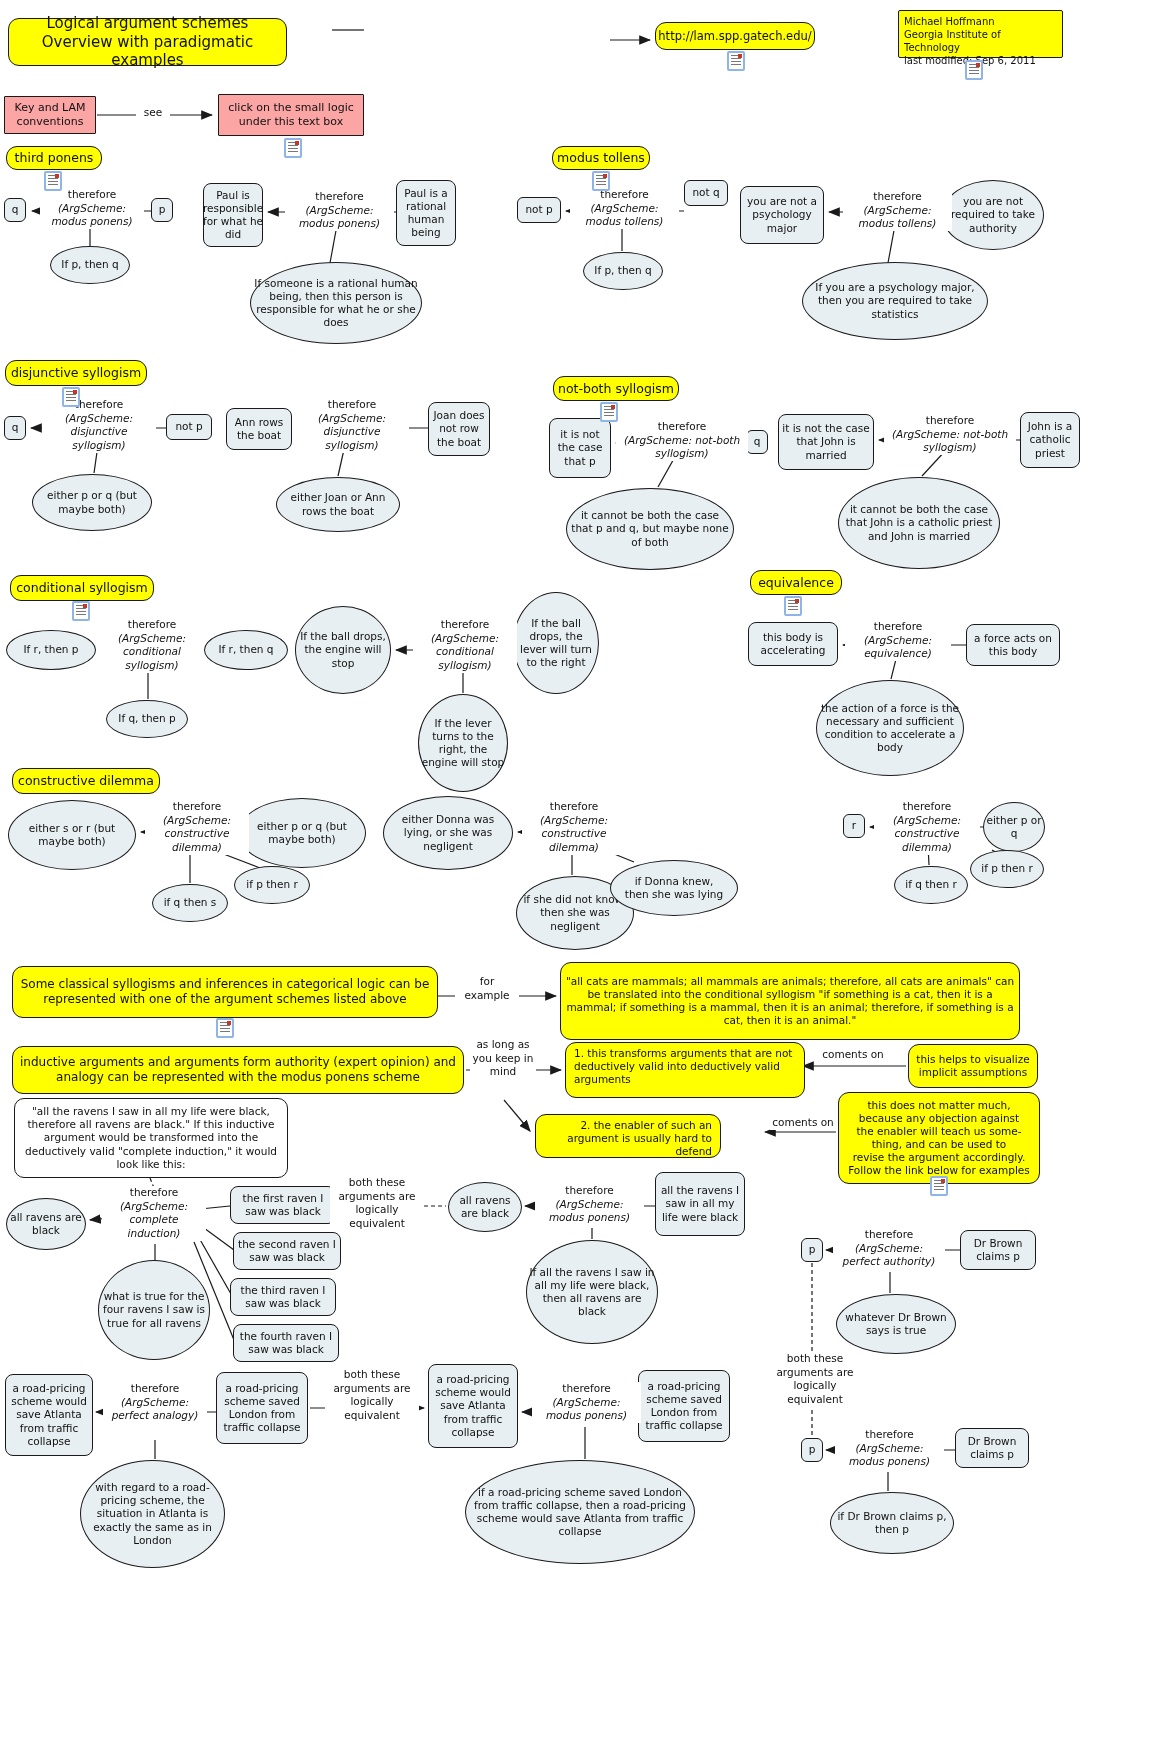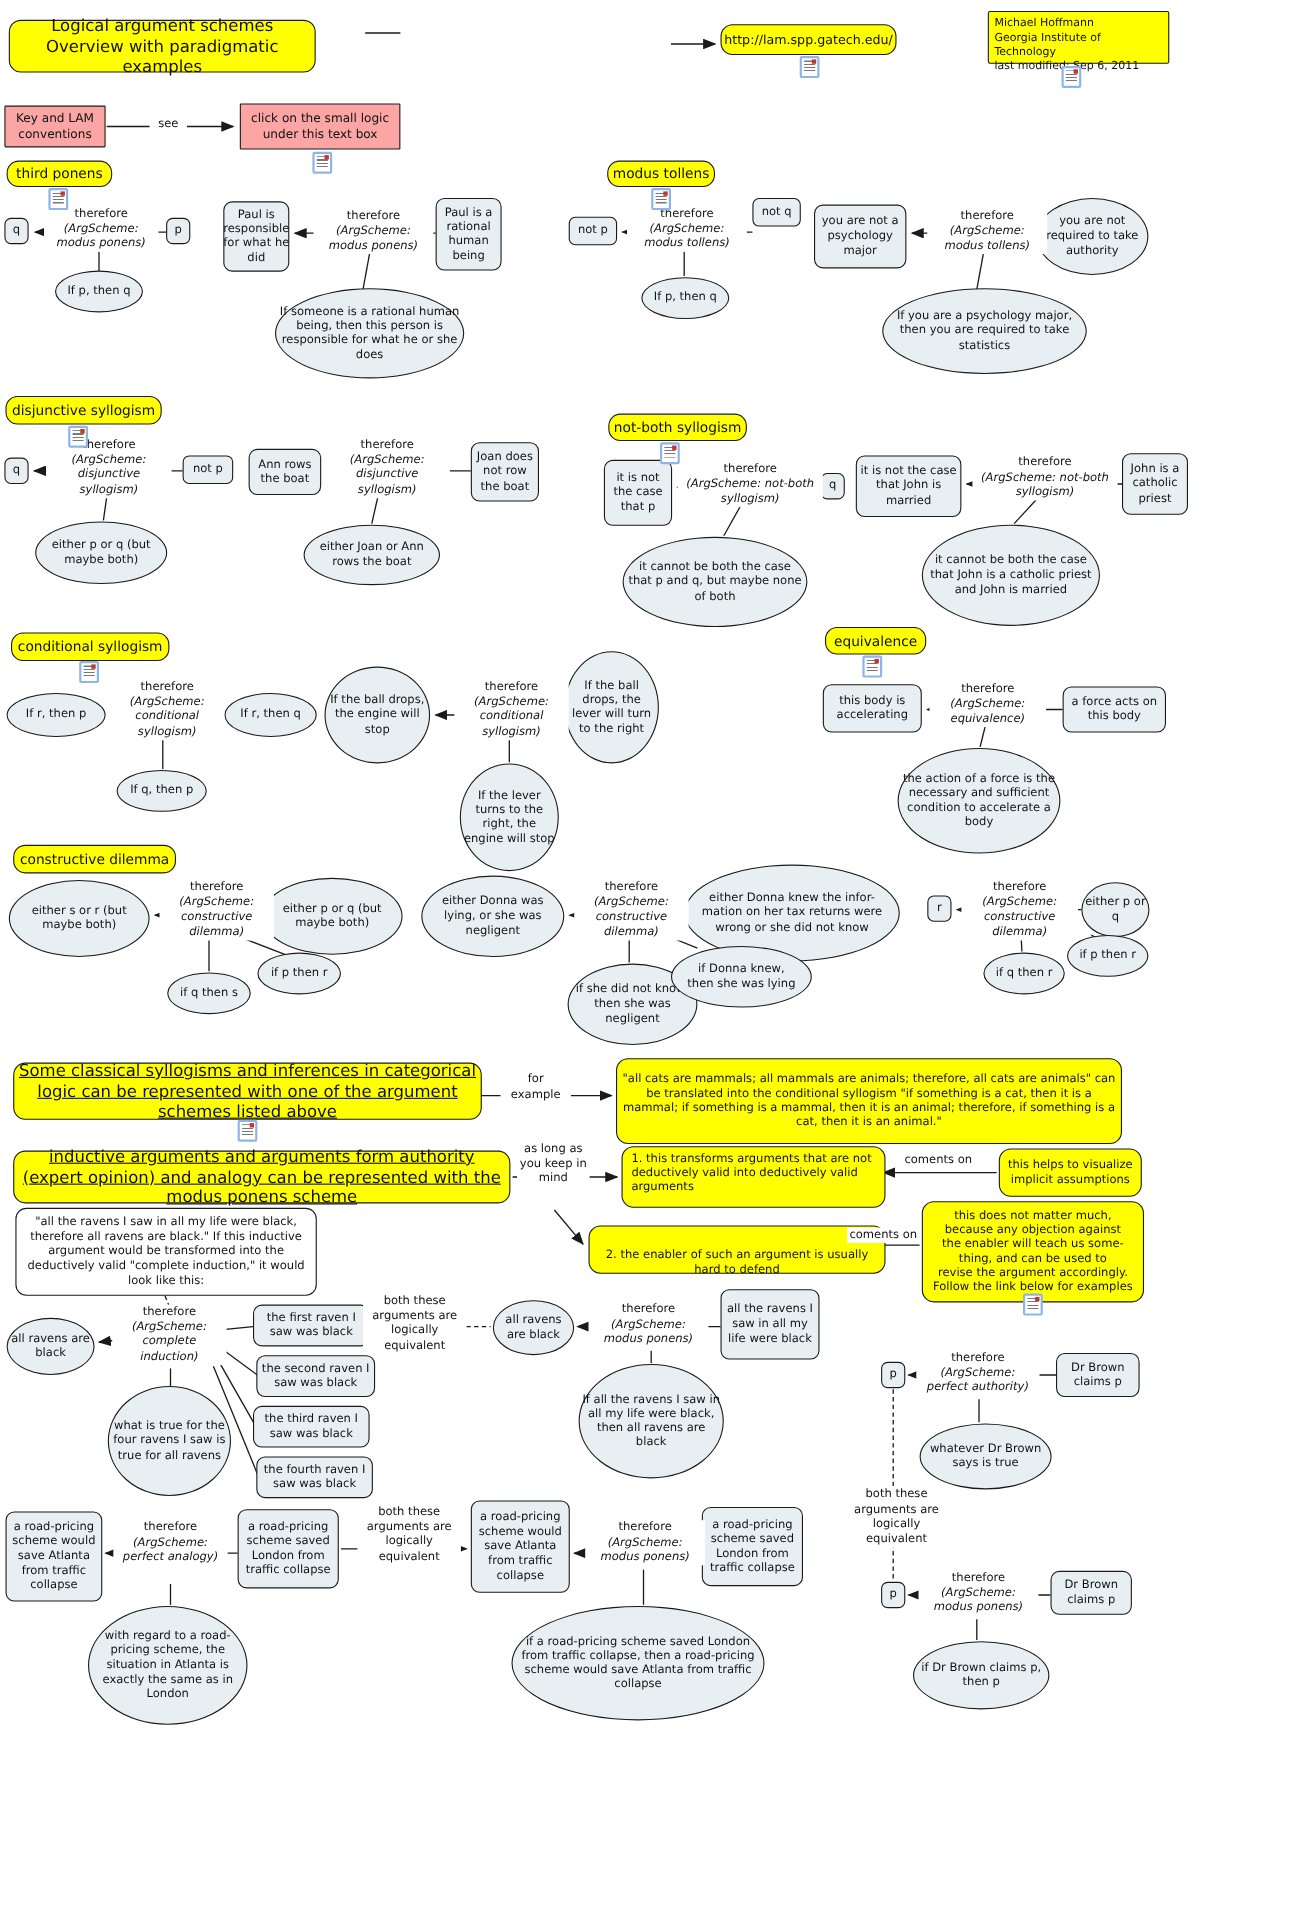--- a/index.html
+++ b/index.html
@@ -14,21 +14,21 @@
   .yellow{background:#ffff00;border-radius:11px;}
   .ytitle{font-size:12.5px;}
   .yrect{border-radius:2px;background:#ffff00;align-items:flex-start;justify-content:flex-start;
          text-align:left;font-size:10px;padding:4px 5px;line-height:1.3;}
   .wbox{background:#fca5a5;border-radius:1px;font-size:11px;}
   .rq{background:#fff;border-radius:10px;}
   .lbl{position:absolute;background:#fff;text-align:center;font-size:10.5px;line-height:1.3;
        z-index:2;white-space:pre-line;padding:0 2px;}
   .it{font-style:italic;}
   .big{font-size:15px;}
-  .mid{font-size:15px;text-decoration:underline;}
+  .mid{font-size:12px;}
   .doc-icon{position:absolute;width:14px;height:16px;background:#fff;border:2px solid #8fb4e8;
             z-index:3;border-radius:2px;}
   .doc-icon::before{content:"";position:absolute;left:2px;right:2px;top:2px;height:10px;
             background:repeating-linear-gradient(#777 0 1px,transparent 1px 3px);}
   .doc-icon::after{content:"";position:absolute;right:1px;top:1px;width:4px;height:4px;background:#c0392b;}
 </style>
 </head>
 <body>
 
 <div id="canvas">
@@ -178,43 +178,40 @@
 <div class="nd ell" style="left:816px;top:680px;width:148px;height:96px">the action of a force is the necessary and sufficient condition to accelerate a body</div>
 
 <div class="nd yellow ytitle" style="left:12px;top:768px;width:148px;height:26px">constructive dilemma</div>
 <div class="nd ell" style="left:8px;top:800px;width:128px;height:70px">either s or r (but maybe both)</div>
 <div class="lbl" style="left:145px;top:800px;width:100px"><span>therefore</span><br><span class="it">(ArgScheme: constructive dilemma)</span></div>
 <div class="nd ell" style="left:238px;top:798px;width:128px;height:70px">either p or q (but maybe both)</div>
 <div class="nd ell" style="left:152px;top:884px;width:76px;height:38px">if q then s</div>
 <div class="nd ell" style="left:234px;top:866px;width:76px;height:38px">if p then r</div>
 <div class="nd ell" style="left:383px;top:796px;width:130px;height:74px">either Donna was lying, or she was negligent</div>
 <div class="lbl" style="left:522px;top:800px;width:100px"><span>therefore</span><br><span class="it">(ArgScheme: constructive dilemma)</span></div>
-<div class="nd ell" style="left:622px;top:786px;width:196px;height:88px">either Donna knew the infor-
-mation on her tax returns were
-wrong or she did not know</div>
 <div class="nd ell" style="left:516px;top:876px;width:118px;height:74px">if she did not know, then she was negligent</div>
 <div class="nd ell" style="left:610px;top:860px;width:128px;height:56px">if Donna knew,
 then she was lying</div>
 <div class="nd sq" style="left:843px;top:814px;width:22px;height:24px">r</div>
 <div class="lbl" style="left:874px;top:800px;width:102px"><span>therefore</span><br><span class="it">(ArgScheme: constructive dilemma)</span></div>
 <div class="nd ell" style="left:983px;top:802px;width:62px;height:50px">either p or q</div>
 <div class="nd ell" style="left:894px;top:866px;width:74px;height:38px">if q then r</div>
 <div class="nd ell" style="left:970px;top:850px;width:74px;height:38px">if p then r</div>
 
 <div class="nd yellow mid" style="left:12px;top:966px;width:426px;height:52px">Some classical syllogisms and inferences in categorical logic can be represented with one of the argument schemes listed above</div>
 <span class="doc-icon" style="left:216px;top:1018px"></span>
 <div class="lbl" style="left:455px;top:975px;width:60px">for example</div>
 <div class="nd yellow" style="left:560px;top:962px;width:460px;height:78px;font-size:10.5px">"all cats are mammals; all mammals are animals; therefore, all cats are animals" can be translated into the conditional syllogism "if something is a cat, then it is a mammal; if something is a mammal, then it is an animal; therefore, if something is a cat, then it is an animal."</div>
 
 <div class="nd yellow mid" style="left:12px;top:1046px;width:452px;height:48px">inductive arguments and arguments form authority (expert opinion) and analogy can be represented with the modus ponens scheme</div>
 <div class="lbl" style="left:470px;top:1038px;width:62px">as long as you keep in mind</div>
 <div class="nd yellow" style="left:565px;top:1042px;width:240px;height:56px;align-items:flex-start;text-align:left;padding:4px 8px">1. this transforms arguments that are not deductively valid into deductively valid arguments</div>
 <div class="lbl" style="left:820px;top:1048px;width:62px">coments on</div>
 <div class="nd yellow" style="left:908px;top:1044px;width:130px;height:44px">this helps to visualize implicit assumptions</div>
-<div class="nd yellow" style="left:535px;top:1114px;width:270px;height:44px;align-items:flex-start;text-align:center;padding:20px 8px">2. the enabler of such an argument is usually hard to defend</div>
+<div class="nd yellow" style="left:535px;top:1114px;width:186px;height:44px;align-items:flex-start;text-align:right;padding:4px 8px">2. the enabler of such an argument is usually hard to defend</div>
 <div class="lbl" style="left:770px;top:1116px;width:62px">coments on</div>
 <div class="nd yellow" style="left:838px;top:1092px;width:202px;height:92px">this does not matter much,
 because any objection against
 the enabler will teach us some-
 thing, and can be used to
 revise the argument accordingly.
 Follow the link below for examples</div>
 <span class="doc-icon" style="left:930px;top:1176px"></span>
 
 <div class="nd rq" style="left:14px;top:1098px;width:274px;height:80px;font-size:10.5px">"all the ravens I saw in all my life were black, therefore all ravens are black." If this inductive argument would be transformed into the deductively valid "complete induction," it would look like this:</div>

